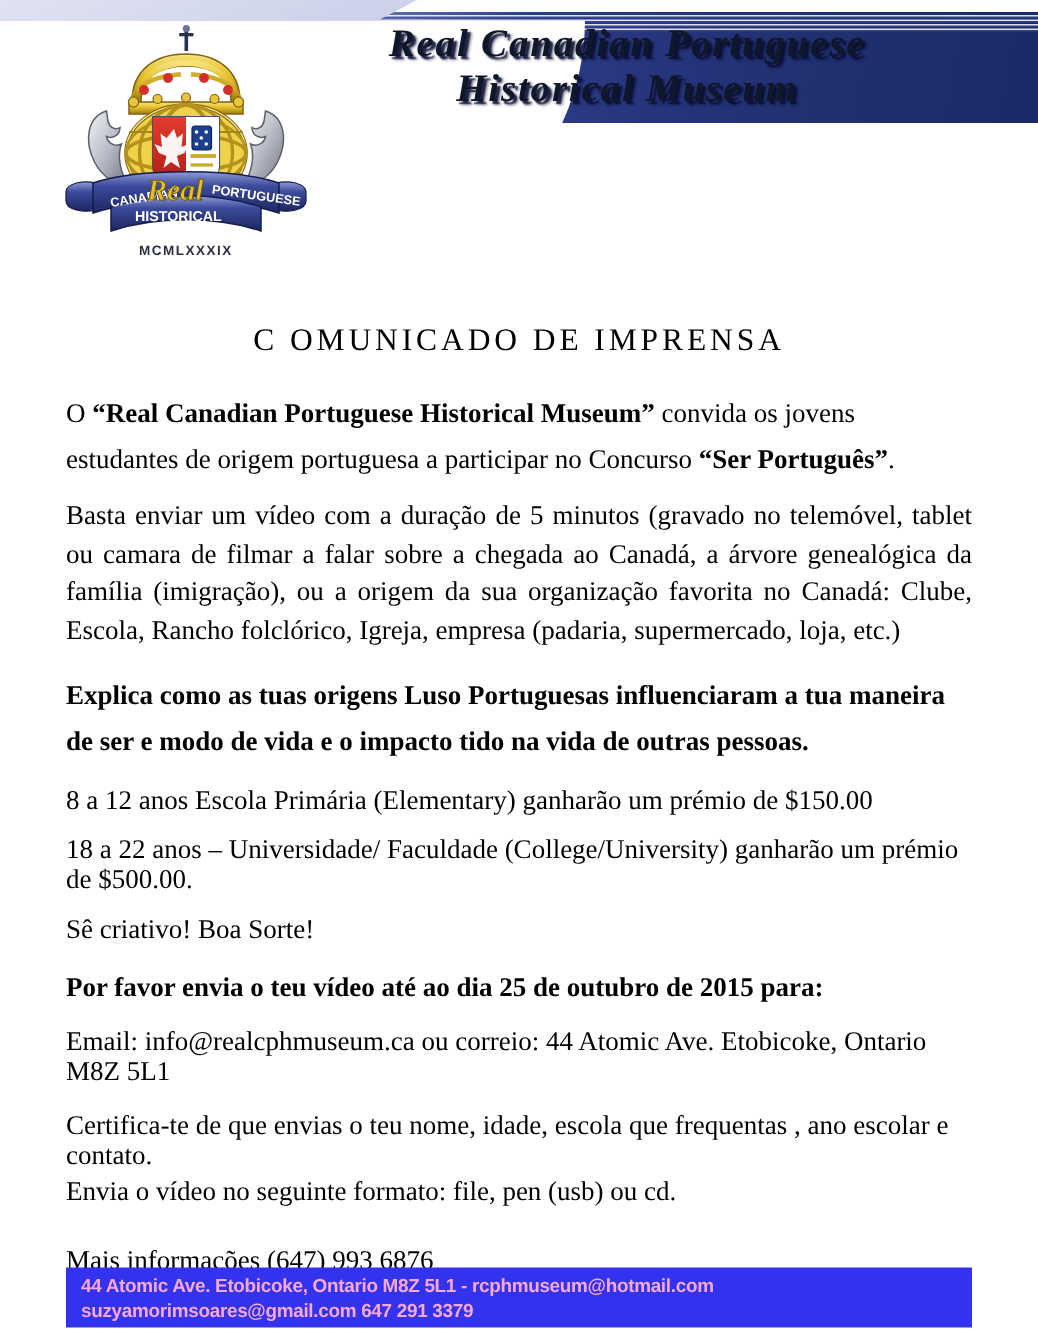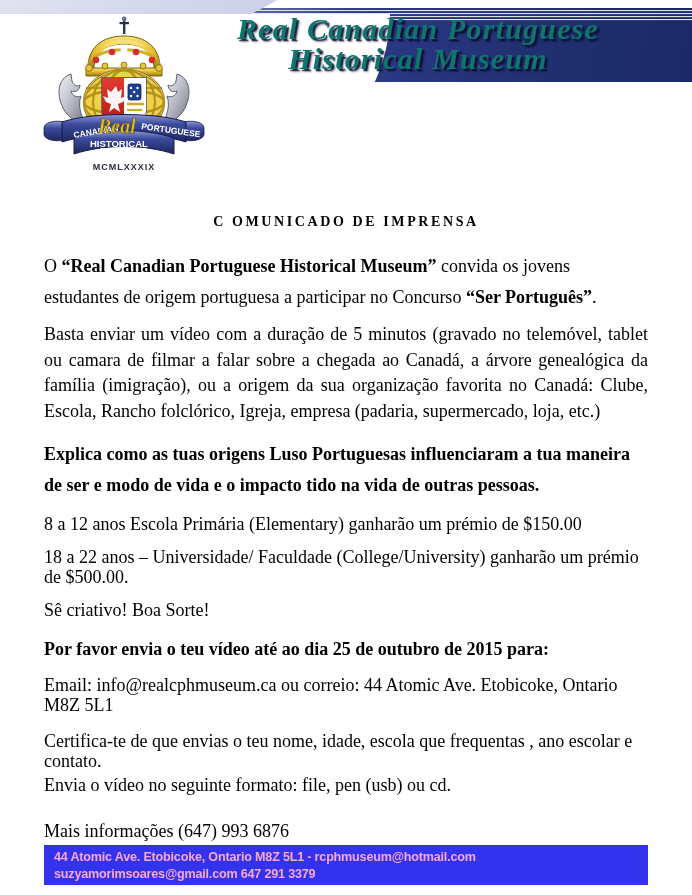--- a/index.html
+++ b/index.html
@@ -99,24 +99,24 @@
 
   .banner-title {
     position: absolute;
     left: 168px;
     top: 14px;
     width: 500px;
     text-align: center;
     font-family: "Liberation Serif", "DejaVu Serif", serif;
     font-weight: bold;
     font-style: italic;
-    font-size: 30px;
+    font-size: 26px;
     line-height: 30px;
     letter-spacing: 1.2px;
-    color: #0f766e;
+    color: #0f172a;
     text-shadow: 2px 2px 1px rgba(10,14,48,.85), 3px 3px 2px rgba(10,14,48,.45);
     white-space: nowrap;
   }
   .banner-title .l2 { display: block; }
 
   
   .crest {
     position: absolute;
     left: 34px;
     top: 16px;
@@ -128,24 +128,24 @@
   .doc {
     position: absolute;
     left: 0;
     top: 180px;
     width: 692px;
     padding: 0 44px 0 44px;
     box-sizing: border-box;
   }
   .doc-title {
     text-align: center;
-    font-size: 14px;
+    font-size: 21px;
     letter-spacing: 2.6px;
     margin: 34px 0 0 0;
-    font-weight: bold;
+    font-weight: normal;
   }
   p {
     margin: 0;
     font-size: 18px;
   }
   .lead {
     margin-top: 21px;
     line-height: 31px;
   }
   .para-justify {

